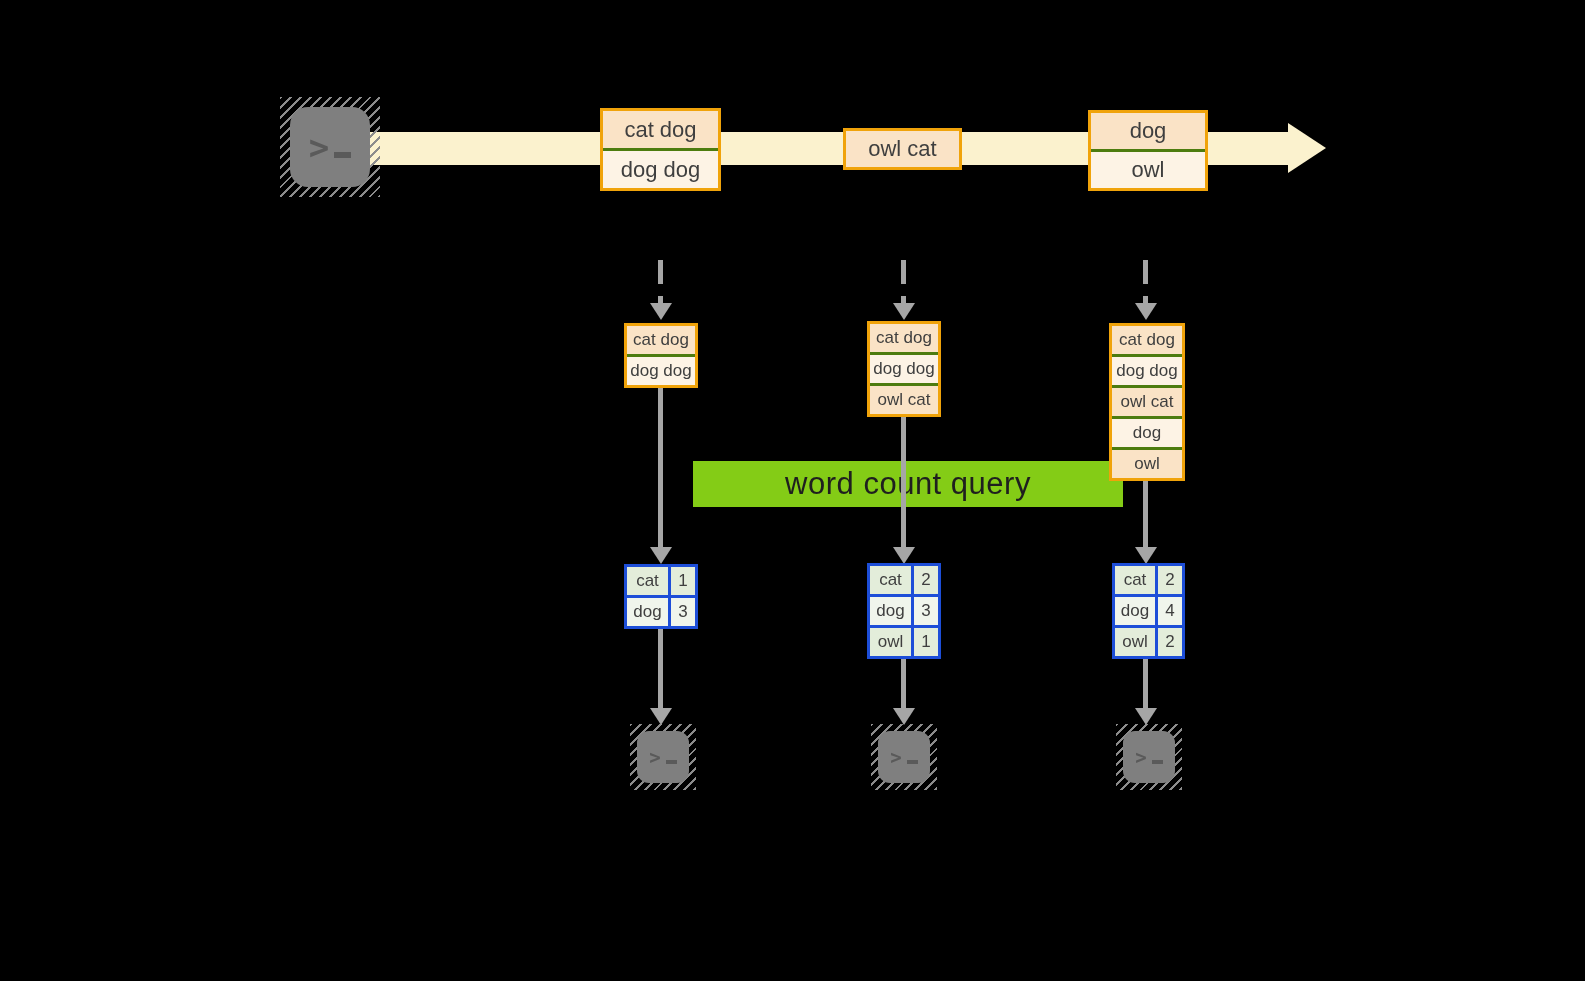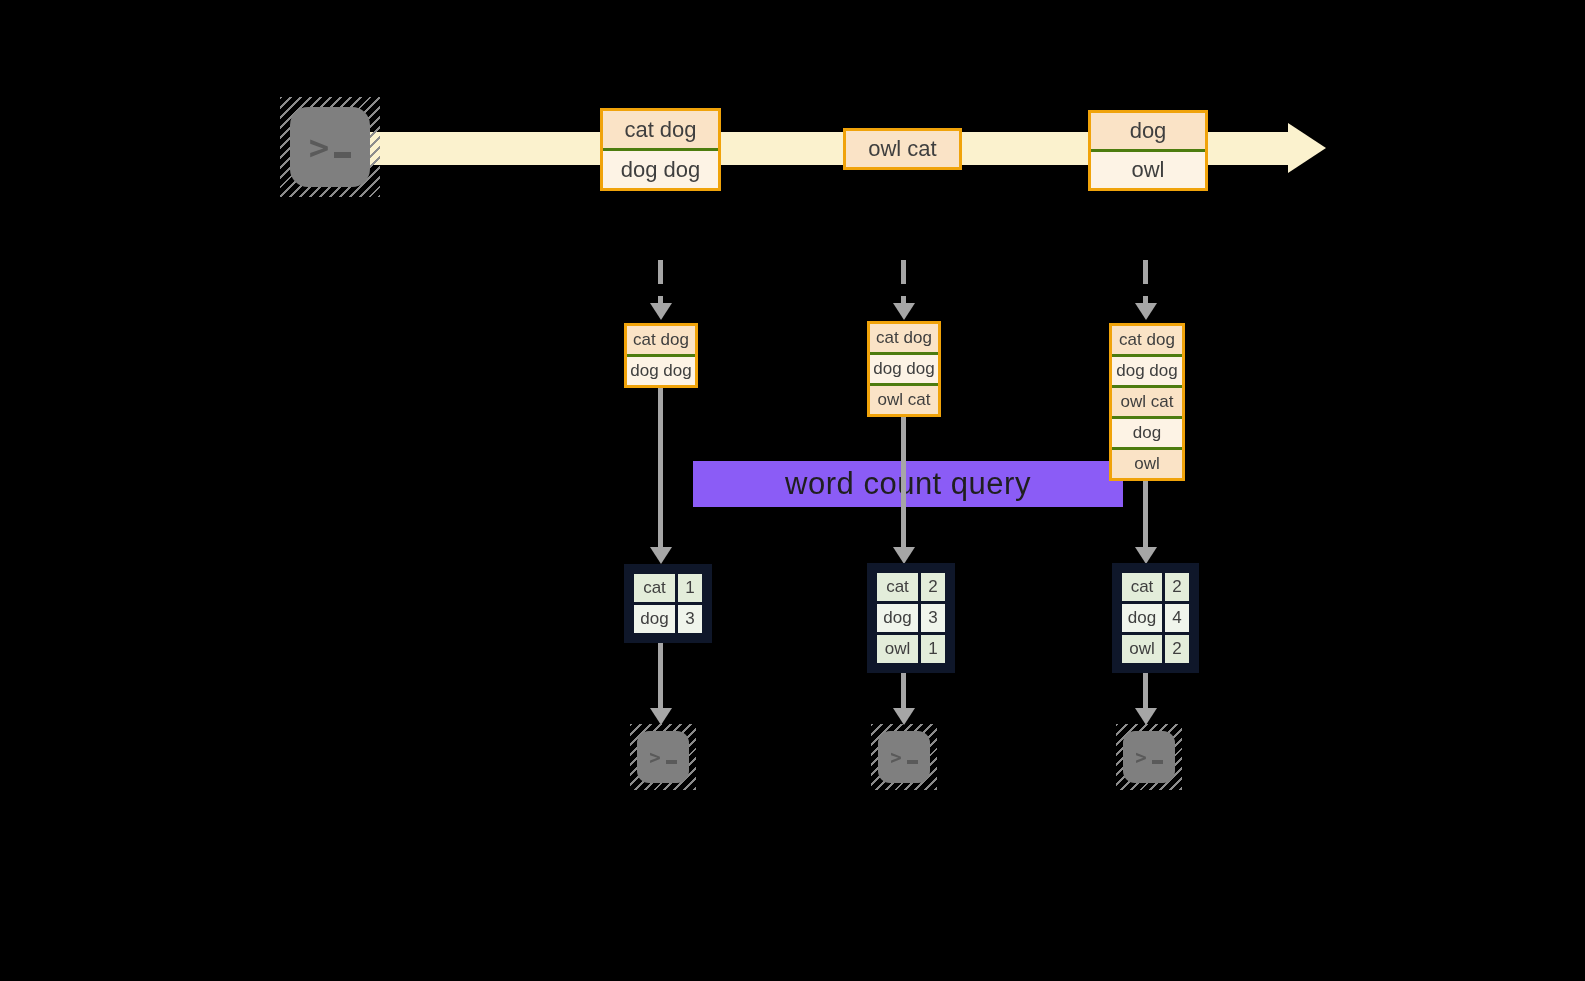--- a/index.html
+++ b/index.html
@@ -48,26 +48,26 @@
 
   
   .vline{position:absolute;width:5px;background:#A6A6A6;z-index:2;}
   .vdash{position:absolute;width:5px;z-index:2;
          background:repeating-linear-gradient(to bottom,#A6A6A6 0 24px,transparent 24px 36px);}
   .ahead{position:absolute;width:0;height:0;z-index:2;
          border-left:11px solid transparent;border-right:11px solid transparent;
          border-top:17px solid #A6A6A6;}
 
   
-  .query-band{position:absolute;left:693px;top:461px;width:430px;height:46px;background:#8b5cf6;
+  .query-band{position:absolute;left:693px;top:461px;width:430px;height:46px;background:#84cc16;
               z-index:1;display:flex;align-items:center;justify-content:center;}
   .query-band span{font-size:31px;color:#1F1F1F;letter-spacing:0.5px;}
 
   
-  .gtable{position:absolute;z-index:3;background:#0f172a;padding:10px;display:grid;
+  .gtable{position:absolute;z-index:3;background:#1d4ed8;padding:3px;display:grid;
           grid-template-columns:1fr 24px;gap:3px;}
   .gcell{height:28px;display:flex;align-items:center;justify-content:center;
          font-size:17px;color:#3F3F3F;}
   .gtable .r0{background:#E3EDDA;}
   .gtable .r1{background:#F0F5EC;}
   .gtable .r2{background:#E3EDDA;}
   .tbl-1{left:624px;top:564px;width:68px;}
   .tbl-2{left:867px;top:563px;width:68px;}
   .tbl-3{left:1112px;top:563px;width:67px;}
 </style>

